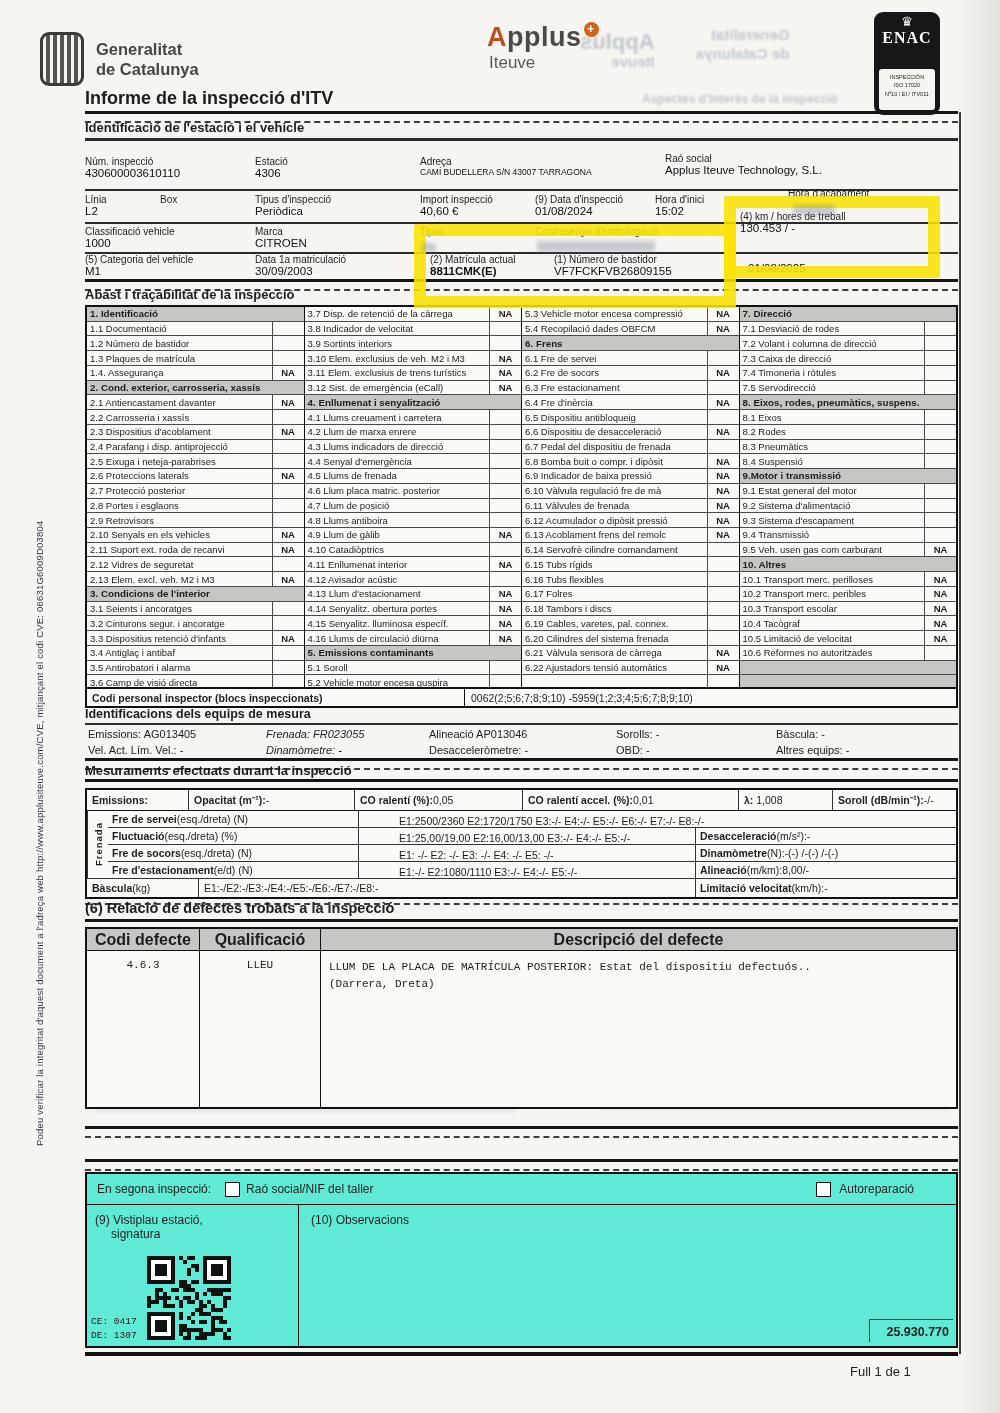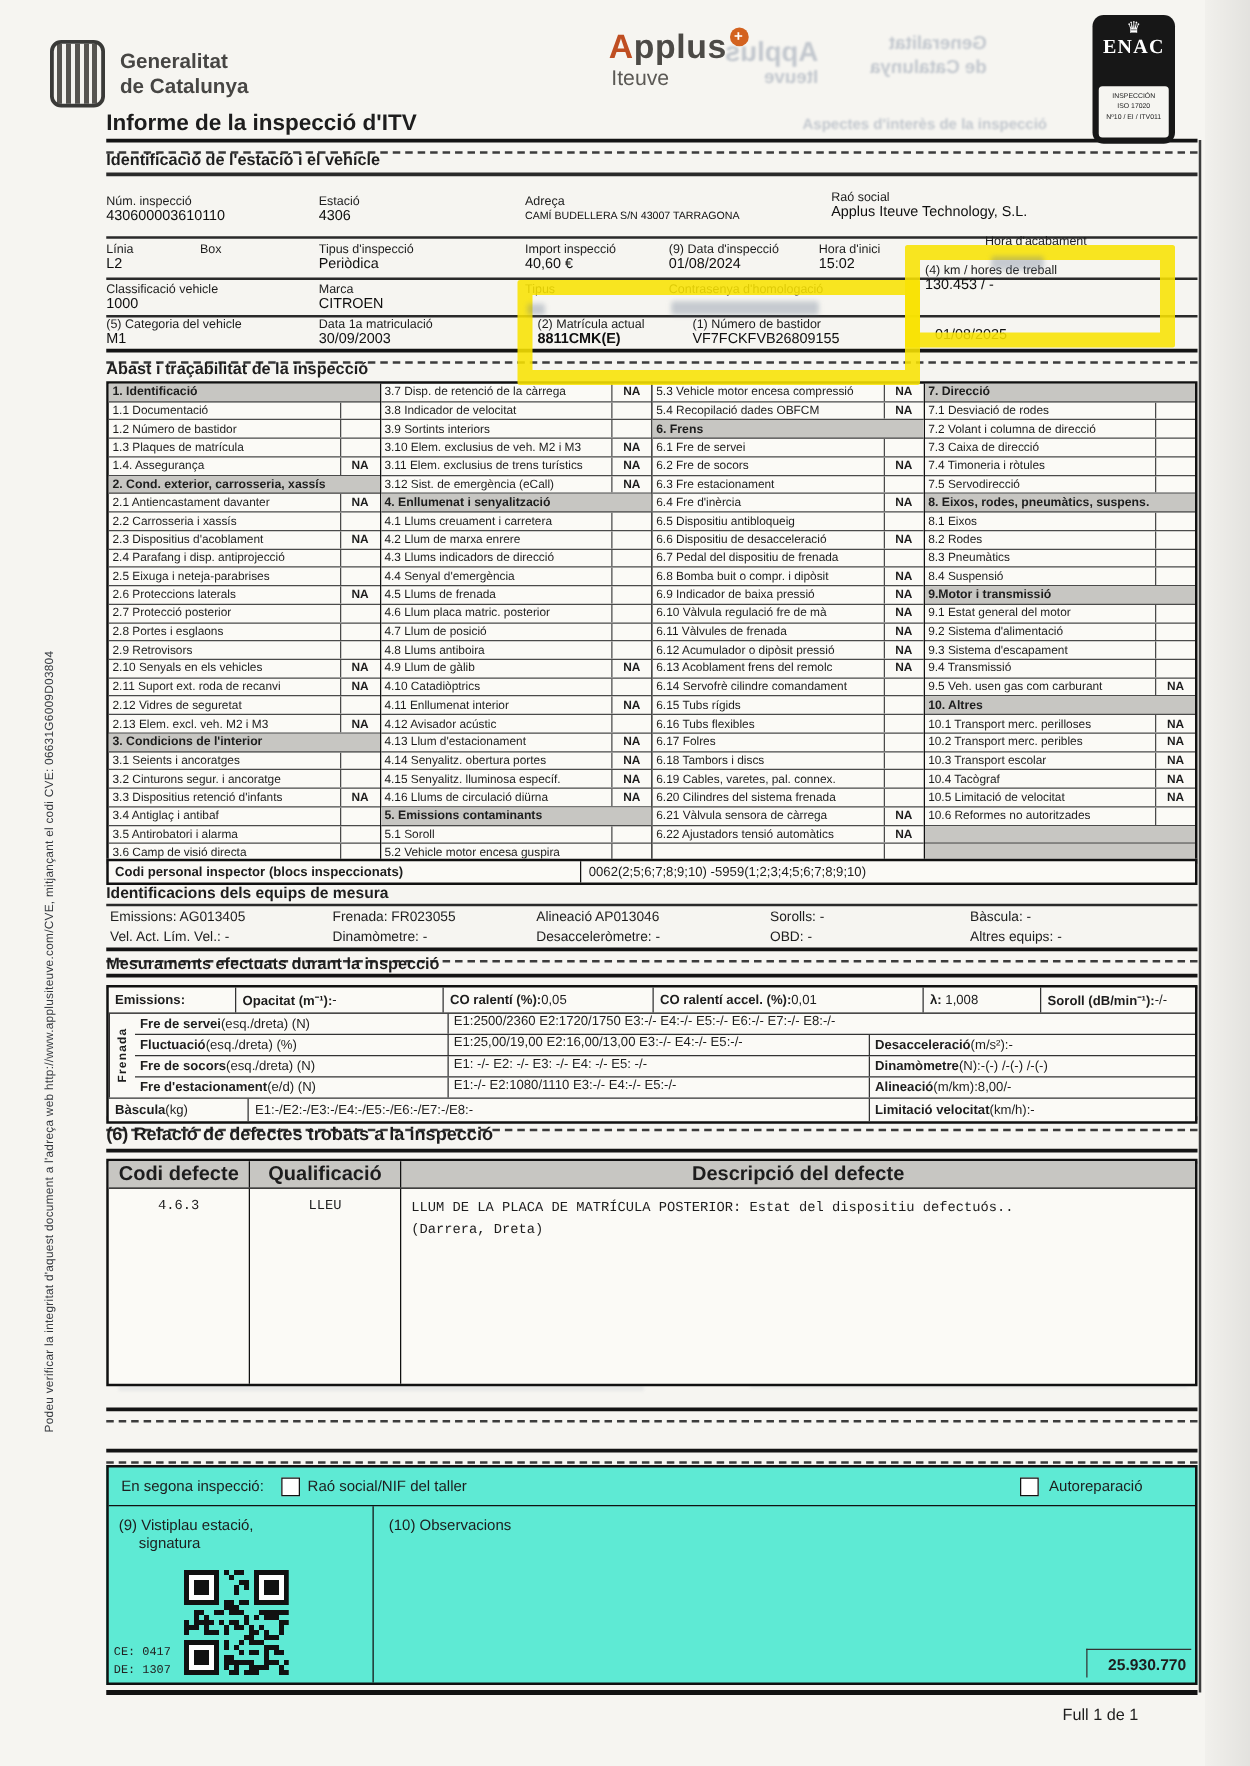--- a/index.html
+++ b/index.html
@@ -49,34 +49,34 @@
         justify-content:center;font-weight:bold;font-size:9.5px;}
   .crow.hdr{background:#c7c6c2;font-weight:bold;font-size:9.8px;}
   .crow.filler{background:#c7c6c2;}
   .insp{display:flex;border:2px solid #111;background:#fbfaf6;font-size:10.5px;align-items:center;z-index:2;}
   .insp .il{width:372px;font-weight:bold;padding-left:5px;border-right:1.5px solid #111;align-self:stretch;
         display:flex;align-items:center;}
   .insp .iv{flex:1;padding-left:6px;}
   
   .eqrow{display:flex;font-size:11px;z-index:2;white-space:nowrap;}
   .eqrow > div:nth-of-type(1){width:178px;}
-  .eqrow > div:nth-of-type(2){width:163px;}
+  .eqrow > div:nth-of-type(2){width:163px;font-style:italic;}
   .eqrow > div:nth-of-type(3){width:187px;}
   .eqrow > div:nth-of-type(4){width:160px;}
   .eqrow > div:nth-of-type(5){flex:1;}
   
   .mtable{border:2px solid #111;background:#fbfaf6;font-size:10.5px;z-index:2;}
   .mrow0{display:flex;border-bottom:1.5px solid #111;height:20px;align-items:center;white-space:nowrap;}
   .m0c{border-right:1px solid #333;align-self:stretch;display:flex;align-items:center;padding-left:5px;overflow:hidden;}
   .m0c:last-child{border-right:none;}
   .mbody{display:flex;border-bottom:1px solid #333;}
   .mvert{width:20px;border-right:1px solid #333;writing-mode:vertical-rl;transform:rotate(180deg);
         display:flex;align-items:center;justify-content:center;font-weight:bold;font-size:9.5px;letter-spacing:1px;}
   .mrows{flex:1;display:flex;flex-direction:column;min-width:0;}
-  .mrow{display:flex;height:16px;align-items:flex-start;border-bottom:1px solid #333;white-space:nowrap;}
+  .mrow{display:flex;height:16px;align-items:flex-end;border-bottom:1px solid #333;white-space:nowrap;gap:36px;}
   .mrow:last-child{border-bottom:none;}
   .mrow .ml{width:246px;border-right:1px solid #333;align-self:stretch;display:flex;align-items:center;padding-left:4px;}
   .mrow .mv{flex:1;padding-left:4px;overflow:hidden;}
   .mrow .mx{width:256px;border-left:1px solid #333;align-self:stretch;display:flex;align-items:center;padding-left:4px;}
   .brow{display:flex;height:18px;align-items:center;white-space:nowrap;}
   .brow .bl{width:106px;border-right:1px solid #333;align-self:stretch;display:flex;align-items:center;padding-left:5px;}
   .brow .bv{flex:1;padding-left:5px;}
   .brow .bx{width:256px;border-left:1px solid #333;align-self:stretch;display:flex;align-items:center;padding-left:4px;}
   
   .dtable{border:2px solid #111;background:#fbfaf6;z-index:2;display:flex;flex-direction:column;}

